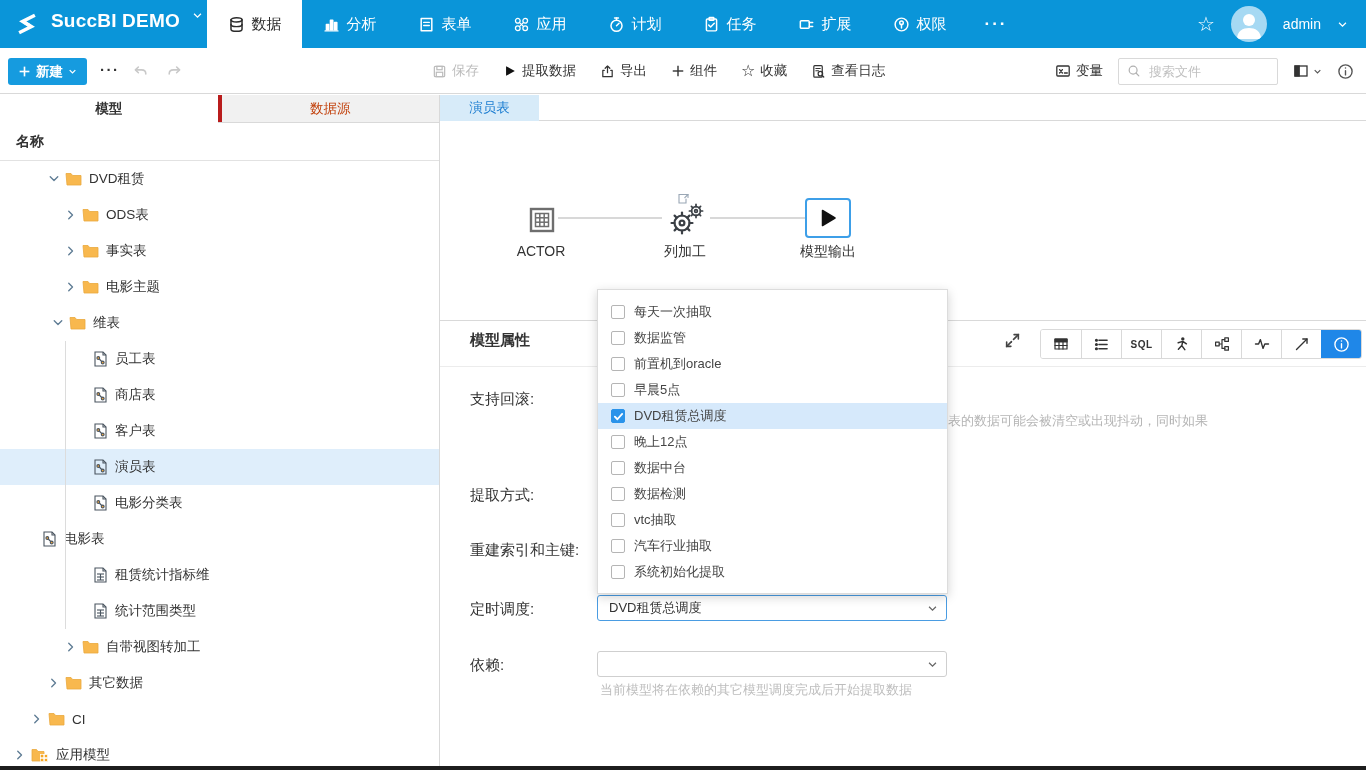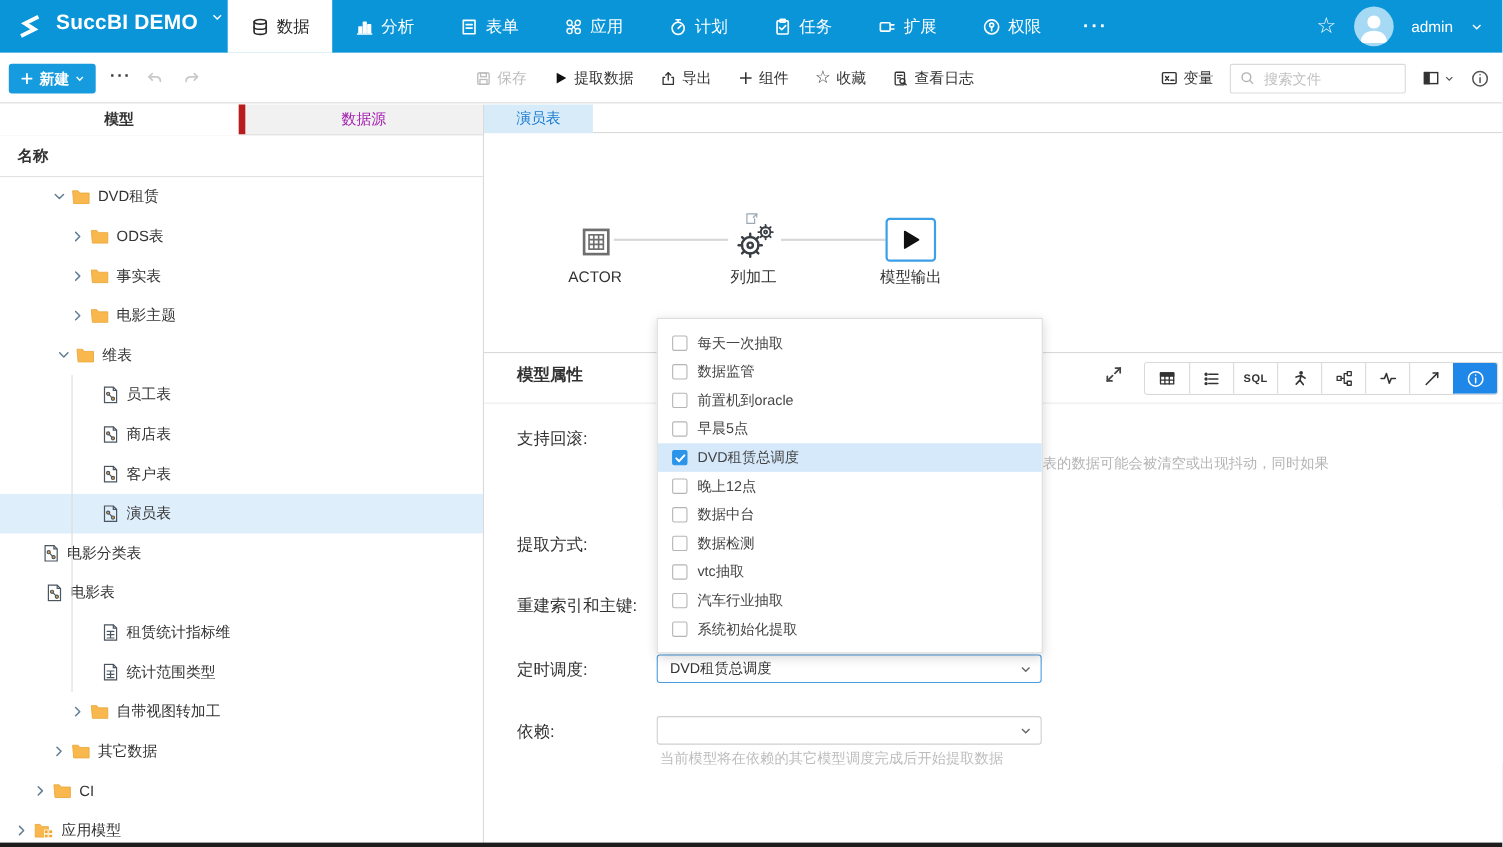--- a/index.html
+++ b/index.html
@@ -45,21 +45,21 @@
   .searchbox input::placeholder{color:#c0c0c0}
   .layout-toggle{display:flex;align-items:center;gap:4px;color:#333;cursor:pointer}
   .tb-info{color:#555;cursor:pointer}
 
   
   .sidebar{position:absolute;left:0;top:95px;width:440px;height:675px;background:#fff;
            border-right:1px solid #d9d9d9;box-sizing:border-box}
   .side-tabs{display:flex;height:27px;border-bottom:1px solid #d9d9d9}
   .side-tab{flex:1;display:flex;align-items:center;justify-content:center;font-size:13.5px;cursor:pointer}
   .side-tab.active{background:#fff;font-weight:bold;color:#333;margin-bottom:-1px;border-bottom:1px solid #fff}
-  .side-tab.inactive{background:#f1f1f1;color:#a21caf;border-left:6px solid #b91c1c}
+  .side-tab.inactive{background:#f1f1f1;color:#c2410c;border-left:4px solid #b91c1c}
   .side-name{height:38px;display:flex;align-items:center;padding-left:16px;font-weight:bold;
              font-size:14px;border-bottom:1px solid #e2e2e2;box-sizing:border-box}
   .tree{position:relative;height:609px;overflow:hidden}
   .trow{height:36px;display:flex;align-items:center;box-sizing:border-box;cursor:pointer;white-space:nowrap}
   .trow.sel{background:#dfeefb}
   .tarr{width:12px;margin-right:5px;color:#5f7d95;display:flex;align-items:center}
   .tico{margin-right:7px;display:flex;align-items:center}
   .tlab{font-size:13.5px;color:#333}
   .guide{position:absolute;left:65px;top:180px;height:288px;width:0;border-left:1px solid #dcdcdc;
          pointer-events:none}
@@ -459,21 +459,21 @@
             <svg width="15" height="16" viewBox="0 0 15 16" fill="none" stroke="#4a5560" stroke-width="1.1">
               <path d="M2 1 h8 l3 3 v11 h-11 z"></path>
               <path d="M10 1 v3 h3"></path>
               <circle cx="5.3" cy="7" r="1.4" fill="#f0a63f"></circle>
               <circle cx="9.7" cy="11.5" r="1.4" fill="#f0a63f"></circle>
               <line x1="6.3" y1="8" x2="8.7" y2="10.5"></line>
             </svg>
           </span>
           <span class="tlab">演员表</span>
         </div>
-        <div class="trow" style="padding-left: 39px;">
+        <div class="trow" style="padding-left: 93px;">
           <span class="tico">
             <svg width="15" height="16" viewBox="0 0 15 16" fill="none" stroke="#4a5560" stroke-width="1.1">
               <path d="M2 1 h8 l3 3 v11 h-11 z"></path>
               <path d="M10 1 v3 h3"></path>
               <circle cx="5.3" cy="7" r="1.4" fill="#f0a63f"></circle>
               <circle cx="9.7" cy="11.5" r="1.4" fill="#f0a63f"></circle>
               <line x1="6.3" y1="8" x2="8.7" y2="10.5"></line>
             </svg>
           </span>
           <span class="tlab">电影分类表</span>

